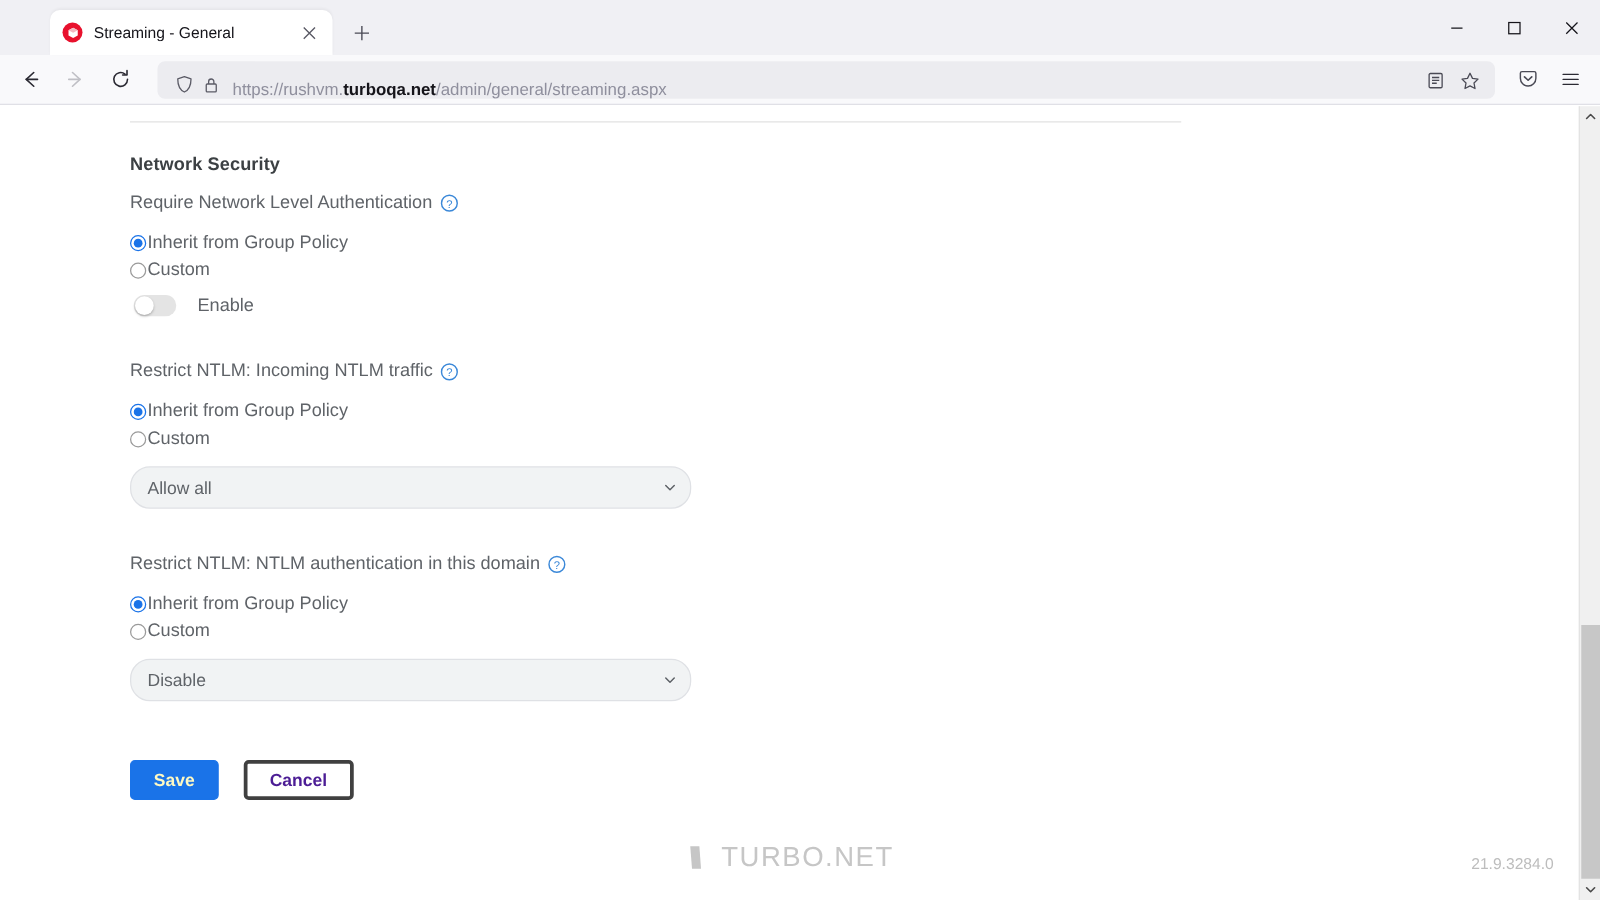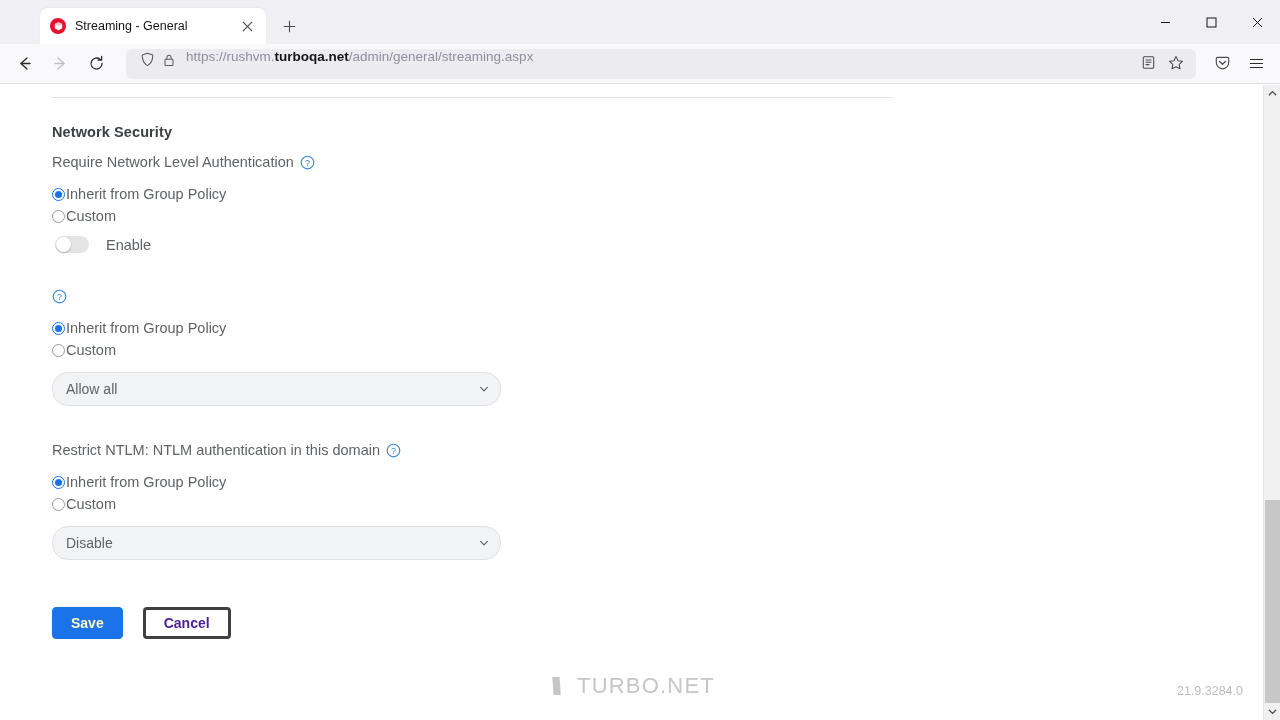--- a/index.html
+++ b/index.html
@@ -85,21 +85,21 @@
     margin-right: 4px;
     flex: none;
   }
   .nav-btn.disabled { opacity: 0.4; }
 
   .urlbar {
     flex: 1;
     height: 30px;
     background: #ececf0;
     border-radius: 6px;
-    display: flex; align-items: flex-start;
+    display: flex; align-items: flex-end;
     margin: 0 8px 0 10px;
     padding: 0 6px 0 10px;
     min-width: 0;
   }
   .url-icon { width: 22px; height: 22px; display:flex; align-items:center; justify-content:center; flex:none; }
   .url-text {
     flex: 1;
     font-size: 13.5px;
     color: #8f8f9d;
     margin-left: 6px;
@@ -132,21 +132,21 @@
   }
 
   .page {
     position: absolute;
     top: 0; left: 0;
     width: 1263px;
     height: 635px;
     background: #fff;
   }
 
-  .content { padding-left: 52px; }
+  .content { padding-left: 104px; }
 
   .top-divider {
     width: 841px;
     height: 1px;
     background: #e2e2e2;
     margin-top: 12px;
   }
 
   .section-title {
     font-size: 14.5px;
@@ -471,20 +471,21 @@
               <span class="knob"></span>
             </span>
             <span class="toggle-label">Enable</span>
           </div>
         </div>
 
         <div class="block-gap"></div>
 
         <div>
           <div class="field-label">
+            <span>Restrict NTLM: Incoming NTLM traffic</span>
             <span class="help-icon">
               <svg width="15" height="15" viewBox="0 0 15 15">
                 <circle cx="7.5" cy="7.5" r="6.3" stroke="#3b88d8" stroke-width="1.15" fill="none"></circle>
                 <text x="7.5" y="11" font-size="9" font-family="Liberation Sans, sans-serif" fill="#3b88d8" text-anchor="middle">?</text>
               </svg>
             </span>
           </div>
           <div class="radio-group">
             <div class="radio-row">
               <span class="radio checked"></span>

